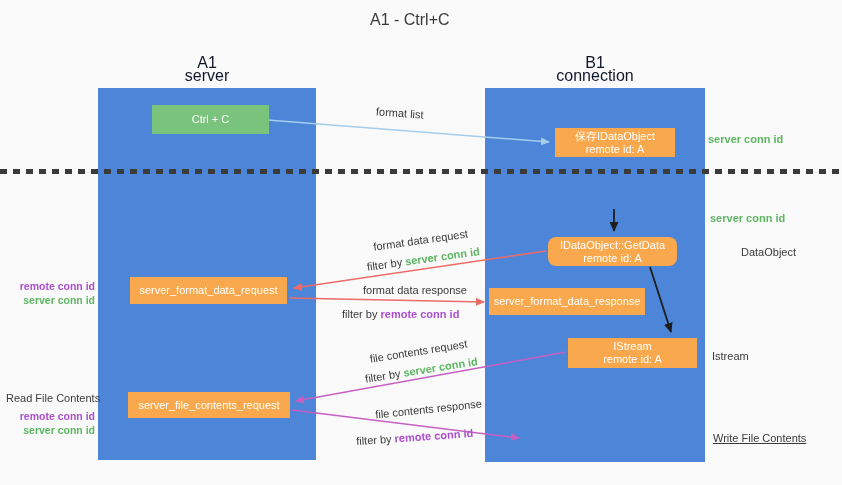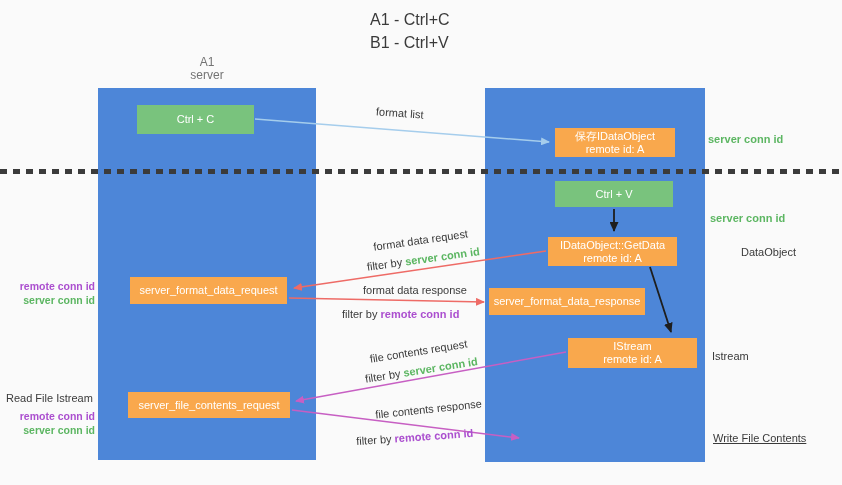--- a/index.html
+++ b/index.html
@@ -1,28 +1,28 @@
 <!DOCTYPE html>
 <html style="--column-blue: #4d86d8; --box-green: #79c37d; --box-orange: #f9a84d; --green-text: #5cb662; --purple-text: #ab4fcf; --red-arrow: #ee6b66; --magenta-arrow: #c75fc3; --lightblue-arrow: #a5cdec; --black-arrow: #1e1e1e; --dark-text: #3a3a3a; --background: #fafafa;"><head>
 <meta charset="utf-8">
 <style>
   html,body{margin:0;padding:0;}
   body{font-family:"Liberation Sans",sans-serif;background:var(--background,#fafafa);}
   .stage{position:relative;width:842px;height:477px;background:var(--background,#fafafa);overflow:hidden;}
 
   .title{position:absolute;left:370px;top:8px;font-size:16px;line-height:23px;color:#3a3a3a;}
-  .col-header{position:absolute;width:110px;text-align:center;font-size:12px;line-height:13px;color:#737373;}
+  .col-header{position:absolute;width:110px;text-align:center;font-size:16px;line-height:13px;color:#0f172a;}
   .column{position:absolute;background:var(--column-blue,#4d86d8);}
 
   .divider{position:absolute;left:0;top:169px;width:842px;height:5px;
     background:repeating-linear-gradient(90deg,#3b3b3b 0 7px,transparent 7px 13px);}
 
   .node{position:absolute;display:flex;flex-direction:column;align-items:center;justify-content:center;
     color:#fff;font-size:11px;line-height:13px;text-align:center;}
-  .node.green{background:var(--box-green,#79c37d);}
+  .node.green{background:var(--box-green,#79c37d);margin-left:15px;}
   .node.orange{background:var(--box-orange,#f9a84d);}
   .node span{display:block;}
 
   .elabel{position:absolute;font-size:11px;color:#3a3a3a;white-space:nowrap;}
   .elabel .green{color:var(--green-text,#5cb662);font-weight:bold;}
   .elabel .purple{color:var(--purple-text,#ab4fcf);font-weight:bold;}
   .rot-m8{transform:rotate(-8deg);text-align:center;line-height:19px;}
   .rot-m9{transform:rotate(-9deg);text-align:center;line-height:19px;}
   .rot-m6{transform:rotate(-6deg);}
   .rot-m4{transform:rotate(-4deg);}
@@ -44,26 +44,29 @@
   .mh-red{fill:var(--red-arrow,#ee6b66);}
   .mh-mag{fill:var(--magenta-arrow,#c75fc3);}
 </style>
 </head>
 <body>
 
 <div class="stage">
 
   <div class="title">
     <div>A1 - Ctrl+C</div>
-    <div>B1 - Ctrl+V</div>
   </div>
 
   <div class="col-header" style="left:152px;top:56px;">
     <div>A1</div>
     <div>server</div>
+  </div>
+  <div class="col-header" style="left:540px;top:56px;">
+    <div>B1</div>
+    <div>connection</div>
   </div>
 
   <div class="column" style="left:98px;top:88px;width:218px;height:372px;"></div>
   <div class="column" style="left:485px;top:88px;width:220px;height:374px;"></div>
 
   <div class="divider"></div>
 
   <svg class="arrows">
     <defs>
       <marker id="mk-blue" markerWidth="10" markerHeight="8" refX="8" refY="4" orient="auto" markerUnits="userSpaceOnUse">
@@ -88,24 +91,21 @@
     <line class="ln-mag" x1="292" y1="410" x2="519" y2="438" marker-end="url(#mk-mag)"></line>
   </svg>
 
   <div class="node green" style="left:137px;top:105px;width:117px;height:29px;">
     <span>Ctrl + C</span>
   </div>
   <div class="node orange" style="left:555px;top:128px;width:120px;height:29px;">
     <span>保存IDataObject</span>
     <span>remote id: A</span>
   </div>
-  <div class="node green" style="left:555px;top:181px;width:118px;height:26px;">
-    <span>Ctrl + V</span>
-  </div>
-  <div class="node orange" style="left:548px;top:237px;width:129px;height:29px;">
+  <div class="node orange" style="left:548px;top:237px;width:129px;height:29px;border-radius:8px;">
     <span>IDataObject::GetData</span>
     <span>remote id: A</span>
   </div>
   <div class="node orange" style="left:130px;top:277px;width:157px;height:27px;">
     <span>server_format_data_request</span>
   </div>
   <div class="node orange" style="left:489px;top:288px;width:156px;height:27px;">
     <span>server_format_data_response</span>
   </div>
   <div class="node orange" style="left:568px;top:338px;width:129px;height:30px;">
@@ -137,19 +137,19 @@
   <div class="side-label green" style="left:708px;top:133px;">server conn id</div>
   <div class="side-label green" style="left:710px;top:212px;">server conn id</div>
   <div class="side-label" style="left:713px;top:246px;padding-left:28px;">DataObject</div>
   <div class="side-label" style="left:712px;top:350px;">Istream</div>
   <div class="side-label" style="left:713px;top:432px;text-decoration:underline;">Write File Contents</div>
 
   <div class="left-ids" style="left:10px;top:279px;width:85px;">
     <span class="purple">remote conn id</span>
     <span class="green">server conn id</span>
   </div>
-  <div class="side-label" style="left:6px;top:392px;">Read File Istream</div>
+  <div class="side-label" style="left:6px;top:392px;">Read File Contents</div>
   <div class="left-ids" style="left:10px;top:409px;width:85px;">
     <span class="purple">remote conn id</span>
     <span class="green">server conn id</span>
   </div>
 
 </div>
 
 </body></html>

